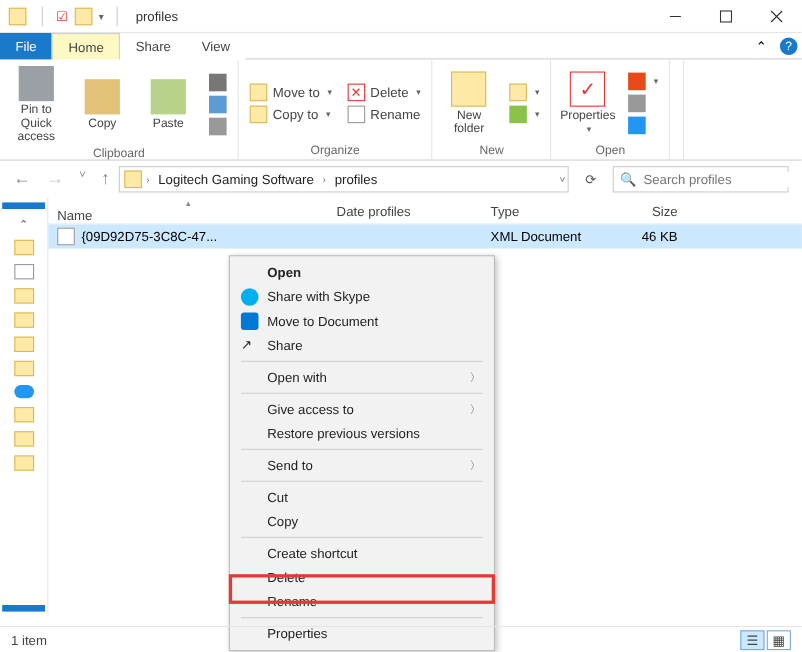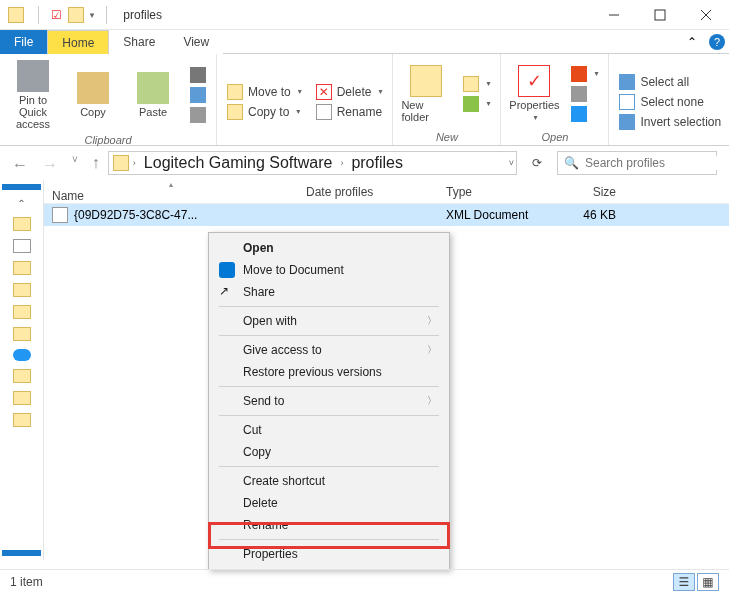--- a/index.html
+++ b/index.html
@@ -13,31 +13,31 @@
 .tb-sep { width: 1px; height: 18px; background: #ccc; margin: 0 6px; }
 .tb-title { margin-left: 6px; font-size: 12px; color: #333; }
 .tb-right { margin-left: auto; display: flex; }
 .tb-btn { width: 46px; height: 30px; display: flex; align-items: center; justify-content: center; }
 .tb-btn svg { stroke: #333; }
 
 
 .tabs { height: 24px; display: flex; align-items: stretch; background: #fff; }
 .tab { padding: 0 14px; display: flex; align-items: center; font-size: 12px; color: #444; }
 .tab.file { background: #1979ca; color: #fff; }
-.tab.active { border: 1px solid #d0d0d0; border-bottom: none; background: #fde047; }
+.tab.active { border: 1px solid #d0d0d0; border-bottom: none; background: #fef9c3; }
 .tab-spacer { flex: 1; border-bottom: 1px solid #d0d0d0; }
 .help { width: 24px; display: flex; align-items: center; justify-content: center; border-bottom: 1px solid #d0d0d0; }
 .help-circ { width: 16px; height: 16px; border-radius: 50%; background: #1979ca; color: #fff; text-align: center; line-height: 16px; font-size: 11px; }
 .caret { border-bottom: 1px solid #d0d0d0; display:flex; align-items:center; padding-right:8px;}
 
 
 .ribbon { height: 92px; background: #fff; border-bottom: 1px solid #d0d0d0; display: flex; }
 .rgroup { border-right: 1px solid #e5e5e5; display: flex; flex-direction: column; padding: 4px 6px 0 6px; }
 .rgroup-body { flex: 1; display: flex; align-items: center; gap: 6px; }
-.rgroup-label { text-align: center; font-size: 11px; color: #666; padding: 2px 0; font-style: italic; }
+.rgroup-label { text-align: center; font-size: 11px; color: #666; padding: 2px 0; }
 .rbtn-lg { display: flex; flex-direction: column; align-items: center; justify-content: center; width: 54px; padding: 2px; font-size: 11px; color: #444; gap:2px; }
 .rbtn-lg .ri { width: 32px; height: 32px; }
 .rcol { display: flex; flex-direction: column; gap: 2px; }
 .rbtn-sm { display: flex; align-items: center; gap: 5px; font-size: 12px; color: #444; padding: 1px 4px; white-space: nowrap; }
 .rbtn-sm .ri { width: 16px; height: 16px; }
 .dd { font-size: 8px; color: #666; margin-left: 2px; }
 
 
 .ri { display: inline-block; }
 .ri.pin { background: #9aa0a6; }
@@ -50,21 +50,21 @@
 .ri.rename { background:#fff; border:1px solid #999;}
 .ri.check { background:#fff; border:1px solid #e33; position:relative;}
 .ri.check::after{content:"✓"; color:#e33; position:absolute; inset:0; text-align:center; line-height:30px; font-size:18px;}
 .ri.office { background:#e64a19;}
 .ri.grid { background:#5c9bd5;}
 
 
 .navrow { height: 34px; display: flex; align-items: center; padding: 0 12px; gap: 8px; }
 .navarrows { display:flex; gap:14px; color:#888; font-size:16px;}
 .addr { flex: 1; height: 24px; border: 1px solid #ccc; display: flex; align-items: center; padding: 0 2px; gap: 4px; }
-.addr .seg { padding: 0 4px; font-size: 16px; color: #222; display:flex; align-items:center; gap:4px;}
+.addr .seg { padding: 0 4px; font-size: 12px; color: #222; display:flex; align-items:center; gap:4px;}
 .addr .chev { font-size: 9px; color: #666; }
 .refresh { width:24px; text-align:center; color:#555;}
 .search { width: 160px; height: 24px; border: 1px solid #ccc; display: flex; align-items: center; padding: 0 6px; color: #888; gap:6px;}
 .search input { border:none; outline:none; flex:1; font-size:12px; color:#888;}
 
 
 .content { display: flex; height: 380px; }
 .treepane { width: 44px; border-right: 1px solid #e5e5e5; padding: 4px 2px; display:flex; flex-direction:column; gap:8px; align-items:center; }
 .treepane .ti { width:18px; height:14px; background:#ffe9a6; border:1px solid #d9b95a; }
 .treepane .tcloud { width:18px; height:12px; background:#2196f3; border-radius:6px;}
@@ -191,27 +191,28 @@
             <span class="ri delx"></span>
             <span>Delete</span>
             <span class="dd">▾</span>
           </div>
         <div class="rbtn-sm">
             <span class="ri rename"></span>
             <span>Rename</span>
           </div>
       </div>
     </div>
+    <div class="rgroup-label">Organize</div>
   </div>
 
   <div class="rgroup">
     <div class="rgroup-body">
       <div class="rbtn-lg">
           <span class="ri folder"></span>
-          <span style="text-align:left;">New folder</span>
+          <span style="text-align:center;">New folder</span>
         </div>
       <div class="rcol">
         <div class="rbtn-sm">
             <span class="ri" style="background:#ffe9a6;border:1px solid #d9b95a;"></span>
             <span class="dd">▾</span>
           </div>
         <div class="rbtn-sm">
             <span class="ri" style="background:#8bc34a;"></span>
             <span class="dd">▾</span>
           </div>
@@ -237,36 +238,20 @@
           </div>
         <div class="rbtn-sm">
             <span class="ri" style="background:#2196f3;"></span>
           </div>
       </div>
     </div>
     <div class="rgroup-label">Open</div>
   </div>
 
   <div class="rgroup">
-    <div class="rgroup-body">
-      <div class="rcol">
-        <div class="rbtn-sm">
-            <span class="ri grid"></span>
-            <span>Select all</span>
-          </div>
-        <div class="rbtn-sm">
-            <span class="ri" style="background:#fff;border:1px solid #5c9bd5;"></span>
-            <span>Select none</span>
-          </div>
-        <div class="rbtn-sm">
-            <span class="ri" style="background:#5c9bd5;"></span>
-            <span>Invert selection</span>
-          </div>
-      </div>
-    </div>
   </div>
 </div>
 
 <div class="navrow">
   <div class="navarrows">
     <span>←</span>
     <span style="color:#ccc;">→</span>
     <span style="font-size:10px;">˅</span>
     <span>↑</span>
   </div>
@@ -317,20 +302,24 @@
       <div class="col c-date"></div>
       <div class="col c-type">XML Document</div>
       <div class="col c-size">46 KB</div>
     </div>
   </div>
 </div>
 
 <div class="ctxmenu">
   <div class="mi bold">Open</div>
   <div class="mi">
+      <span class="mico skype"></span>
+      <span>Share with Skype</span>
+    </div>
+  <div class="mi">
       <span class="mico onedrive"></span>
       <span>Move to Document</span>
     </div>
   <div class="mi">
       <span class="mico share">↗</span>
       <span>Share</span>
     </div>
   <div class="sep"></div>
   <div class="mi">
       <span>Open with</span>

